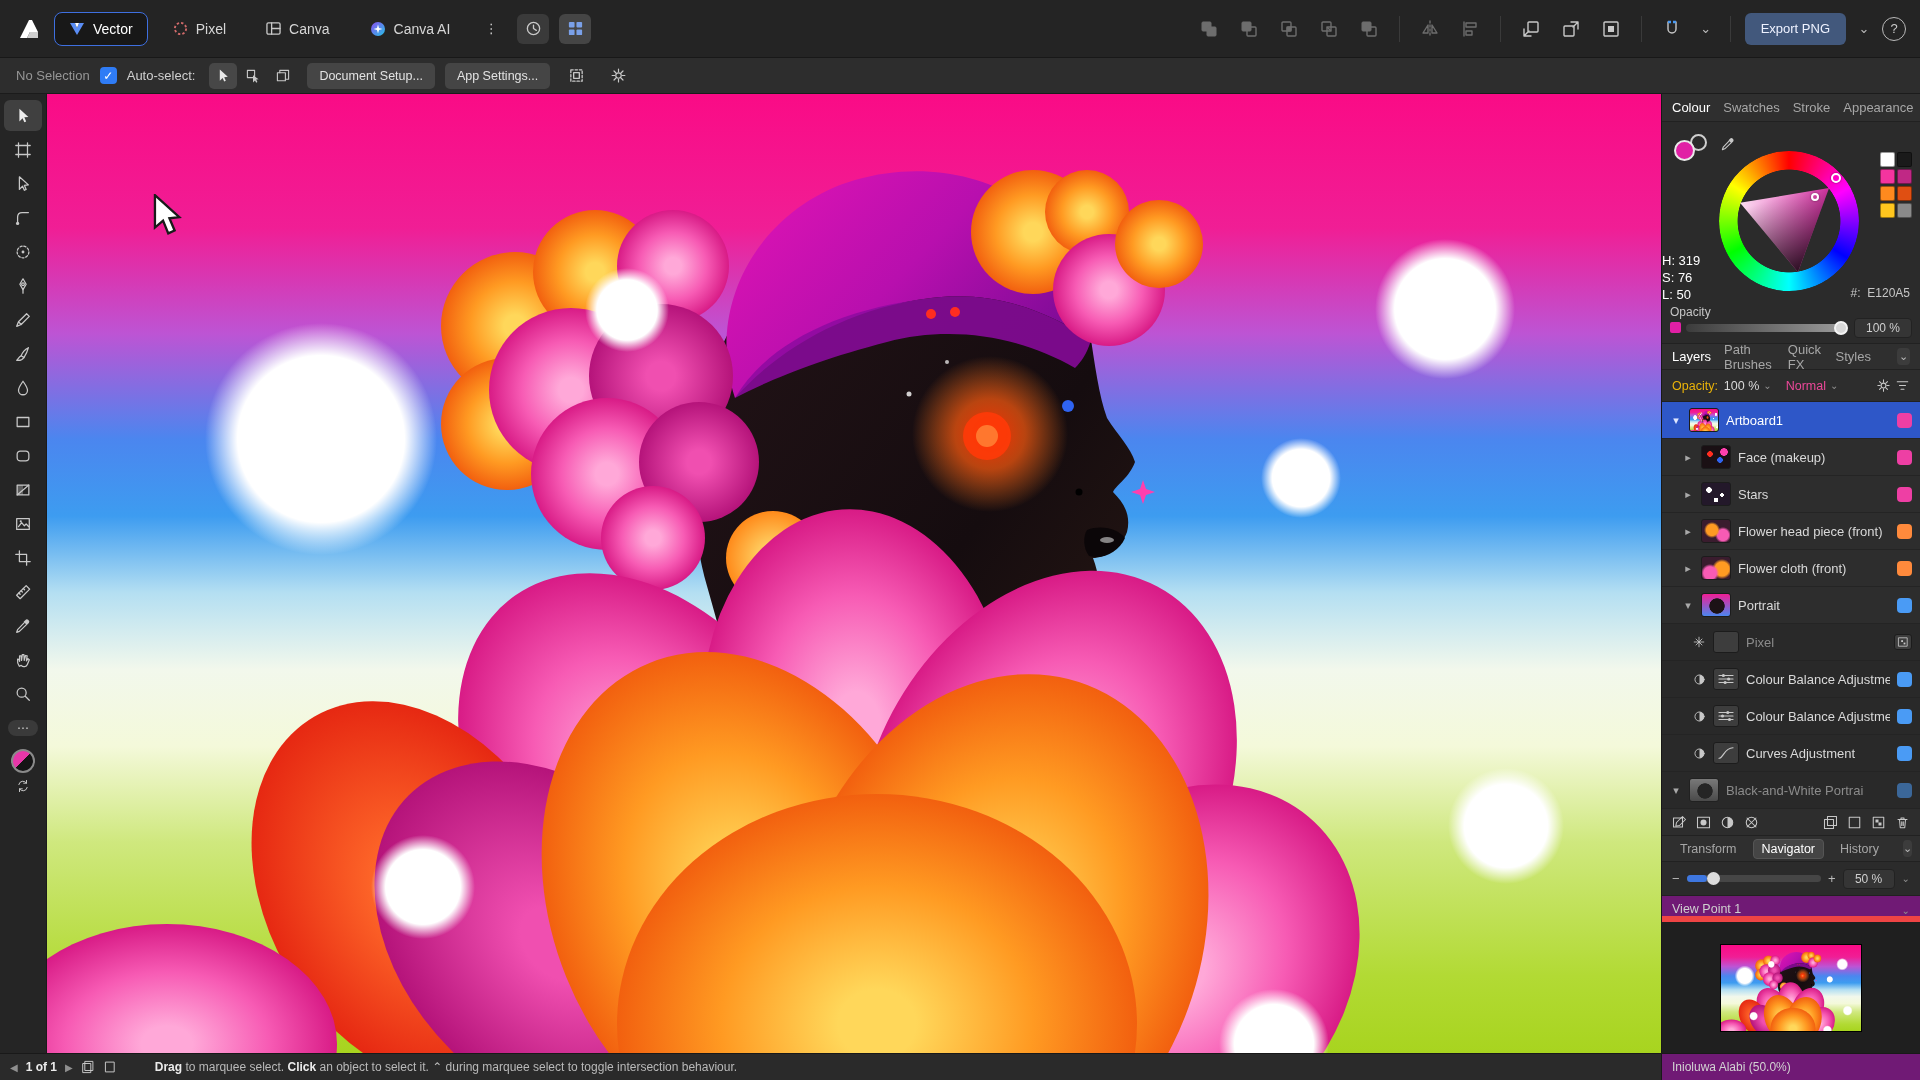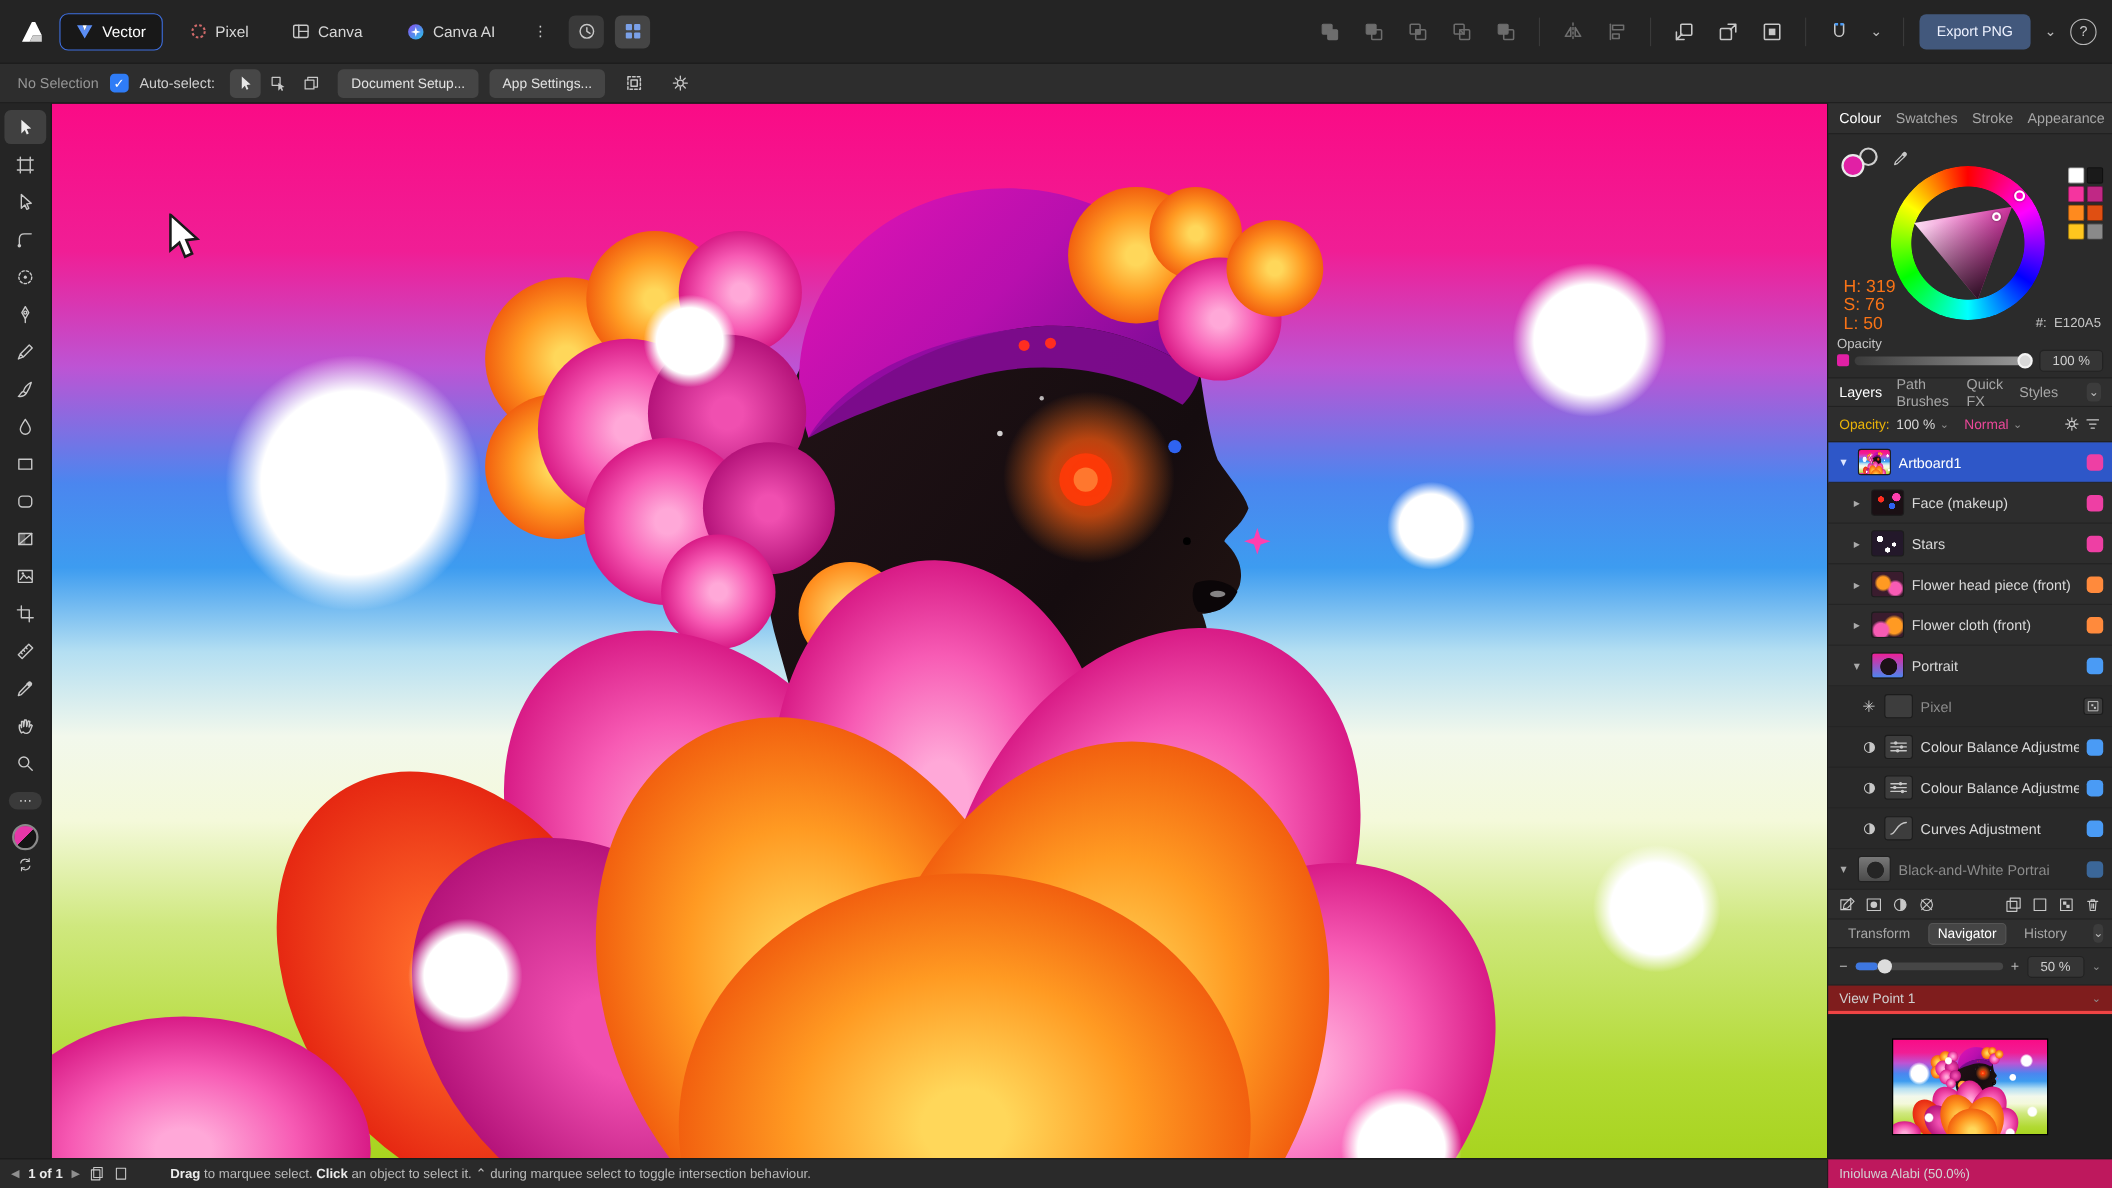--- a/index.html
+++ b/index.html
@@ -47,21 +47,21 @@
 .colourbody{position:relative;height:222px;border-bottom:1px solid #212121;flex:none}
 .fsc{position:absolute;left:12px;top:10px;width:40px;height:32px}
 .fsc .back{position:absolute;left:16px;top:2px;width:17px;height:17px;border:2px solid #cfcfcf;border-radius:50%}
 .fsc .front{position:absolute;left:0;top:8px;width:21px;height:21px;border-radius:50%;border:2px solid #e9e9e9}
 .wheel{position:absolute;left:57px;top:29px;width:140px;height:140px}
 .ring{position:absolute;inset:0;border-radius:50%;background:conic-gradient(from 0deg,#f00,#f0f 17%,#00f 34%,#0ff 50%,#0f0 67%,#ff0 84%,#f00);-webkit-mask:radial-gradient(closest-side,transparent 73%,#000 74%);mask:radial-gradient(closest-side,transparent 73%,#000 74%)}
 .tri{position:absolute;inset:0;clip-path:polygon(78.6% 26.4%,56.4% 86.4%,15% 37%);background:linear-gradient(160deg,rgba(0,0,0,0) 35%,#000 88%),linear-gradient(100deg,#fff 8%,#e120a5 78%)}
 .mark{position:absolute;width:10px;height:10px;border:2px solid #fff;border-radius:50%;box-shadow:0 0 2px rgba(0,0,0,.6)}
 .swcol{position:absolute;left:218px;top:30px;display:grid;grid-template-columns:15px 15px;gap:2px}
 .sw{width:15px;height:15px;border-radius:2px;border:1px solid rgba(0,0,0,.4)}
-.hsl{position:absolute;left:14px;top:130px;line-height:17px;font-size:16px;color:#f97316}
+.hsl{position:absolute;left:0;top:130px;line-height:17px;font-size:13px;color:#ffffff}
 .hexv{position:absolute;right:10px;top:164px;font-size:12px;color:#c6c6c6}
 .oprow{position:absolute;left:8px;top:182px;right:8px}
 .oplab{font-size:12px;color:#c6c6c6}
 .opslider{position:absolute;left:16px;top:20px;right:68px;height:8px;border-radius:4px;background:linear-gradient(to right,#3c3c3c,#9b9b9b)}
 .opknob{position:absolute;right:-4px;top:-3px;width:14px;height:14px;border-radius:50%;background:#d9d9d9;border:2px solid #f4f4f4}
 .opsw{position:absolute;left:0;top:18px;width:11px;height:11px;border-radius:2px}
 .opval{position:absolute;right:0;top:14px;width:58px;height:20px;background:#353535;border:1px solid #222;border-radius:4px;display:flex;align-items:center;justify-content:center;font-size:12px}
 
 .lheader{height:32px;display:flex;align-items:center;gap:4px;padding:0 10px;border-bottom:1px solid #212121;font-size:12.5px;flex:none;background:#2d2d2d}
 .lheader .lab{color:#eab308}
@@ -87,30 +87,30 @@
 
 .ntabs{height:26px;display:flex;align-items:center;gap:8px;padding:0 10px;border-bottom:1px solid #212121;background:#2f2f2f;color:#a6a6a6;font-size:12.5px;flex:none}
 .ntab{padding:2px 8px;border-radius:4px}
 .ntab.on{background:#454545;color:#fff;border:1px solid #555}
 .ntabs .sp{flex:1}
 .navrow{height:34px;display:flex;align-items:center;gap:7px;padding:0 10px;border-bottom:1px solid #212121;flex:none}
 .zslider{position:relative;flex:1;height:7px;border-radius:4px;background:#464646}
 .zfill{position:absolute;left:0;top:0;bottom:0;width:15%;background:#3e77e0;border-radius:4px}
 .zknob{position:absolute;left:15%;top:-3px;width:13px;height:13px;border-radius:50%;background:#dcdcdc}
 .zval{width:52px;height:20px;background:#353535;border:1px solid #222;border-radius:4px;display:flex;align-items:center;justify-content:center;font-size:12px}
-.vpoint{height:26px;display:flex;align-items:center;padding:0 10px;background:#7f1d1d;border-bottom:3px solid #ef4444;font-size:12.5px;color:#cfcfcf;flex:none}
+.vpoint{height:26px;display:flex;align-items:flex-end;padding:0 10px;background:#701a75;border-bottom:6px solid #ef4444;font-size:12.5px;color:#cfcfcf;flex:none}
 .vpoint .sp{flex:1}
 .preview{flex:1;background:#1f1f1f;display:flex;align-items:center;justify-content:center}
 .prevthumb{width:140px;height:86px;outline:1px solid #000}
 
 .statusbar{position:absolute;left:0;bottom:0;width:1920px;height:27px;background:#2a2a2a;border-top:1px solid #191919;display:flex;align-items:center;padding:0 10px;font-size:12px;color:#b9b9b9}
 .statusbar b{color:#ececec}
 .pgnav{display:flex;align-items:center;gap:8px;margin-right:14px}
 .pgic{color:#8f8f8f;font-size:10px}
-.docstat{position:absolute;right:0;top:0;bottom:0;width:259px;background:#be185d;border-left:1px solid #191919;display:flex;align-items:center;padding:0 10px;color:#d2d2d2;font-size:12px}
+.docstat{position:absolute;right:0;top:0;bottom:0;width:259px;background:#701a75;border-left:1px solid #191919;display:flex;align-items:center;padding:0 10px;color:#d2d2d2;font-size:12px}
 .hint{margin-left:24px}
 </style>
 </head>
 <body>
 
 <div class="app">
 
   <header class="topbar">
     <span class="logo">
       <svg width="24" height="24" viewBox="0 0 24 24">

